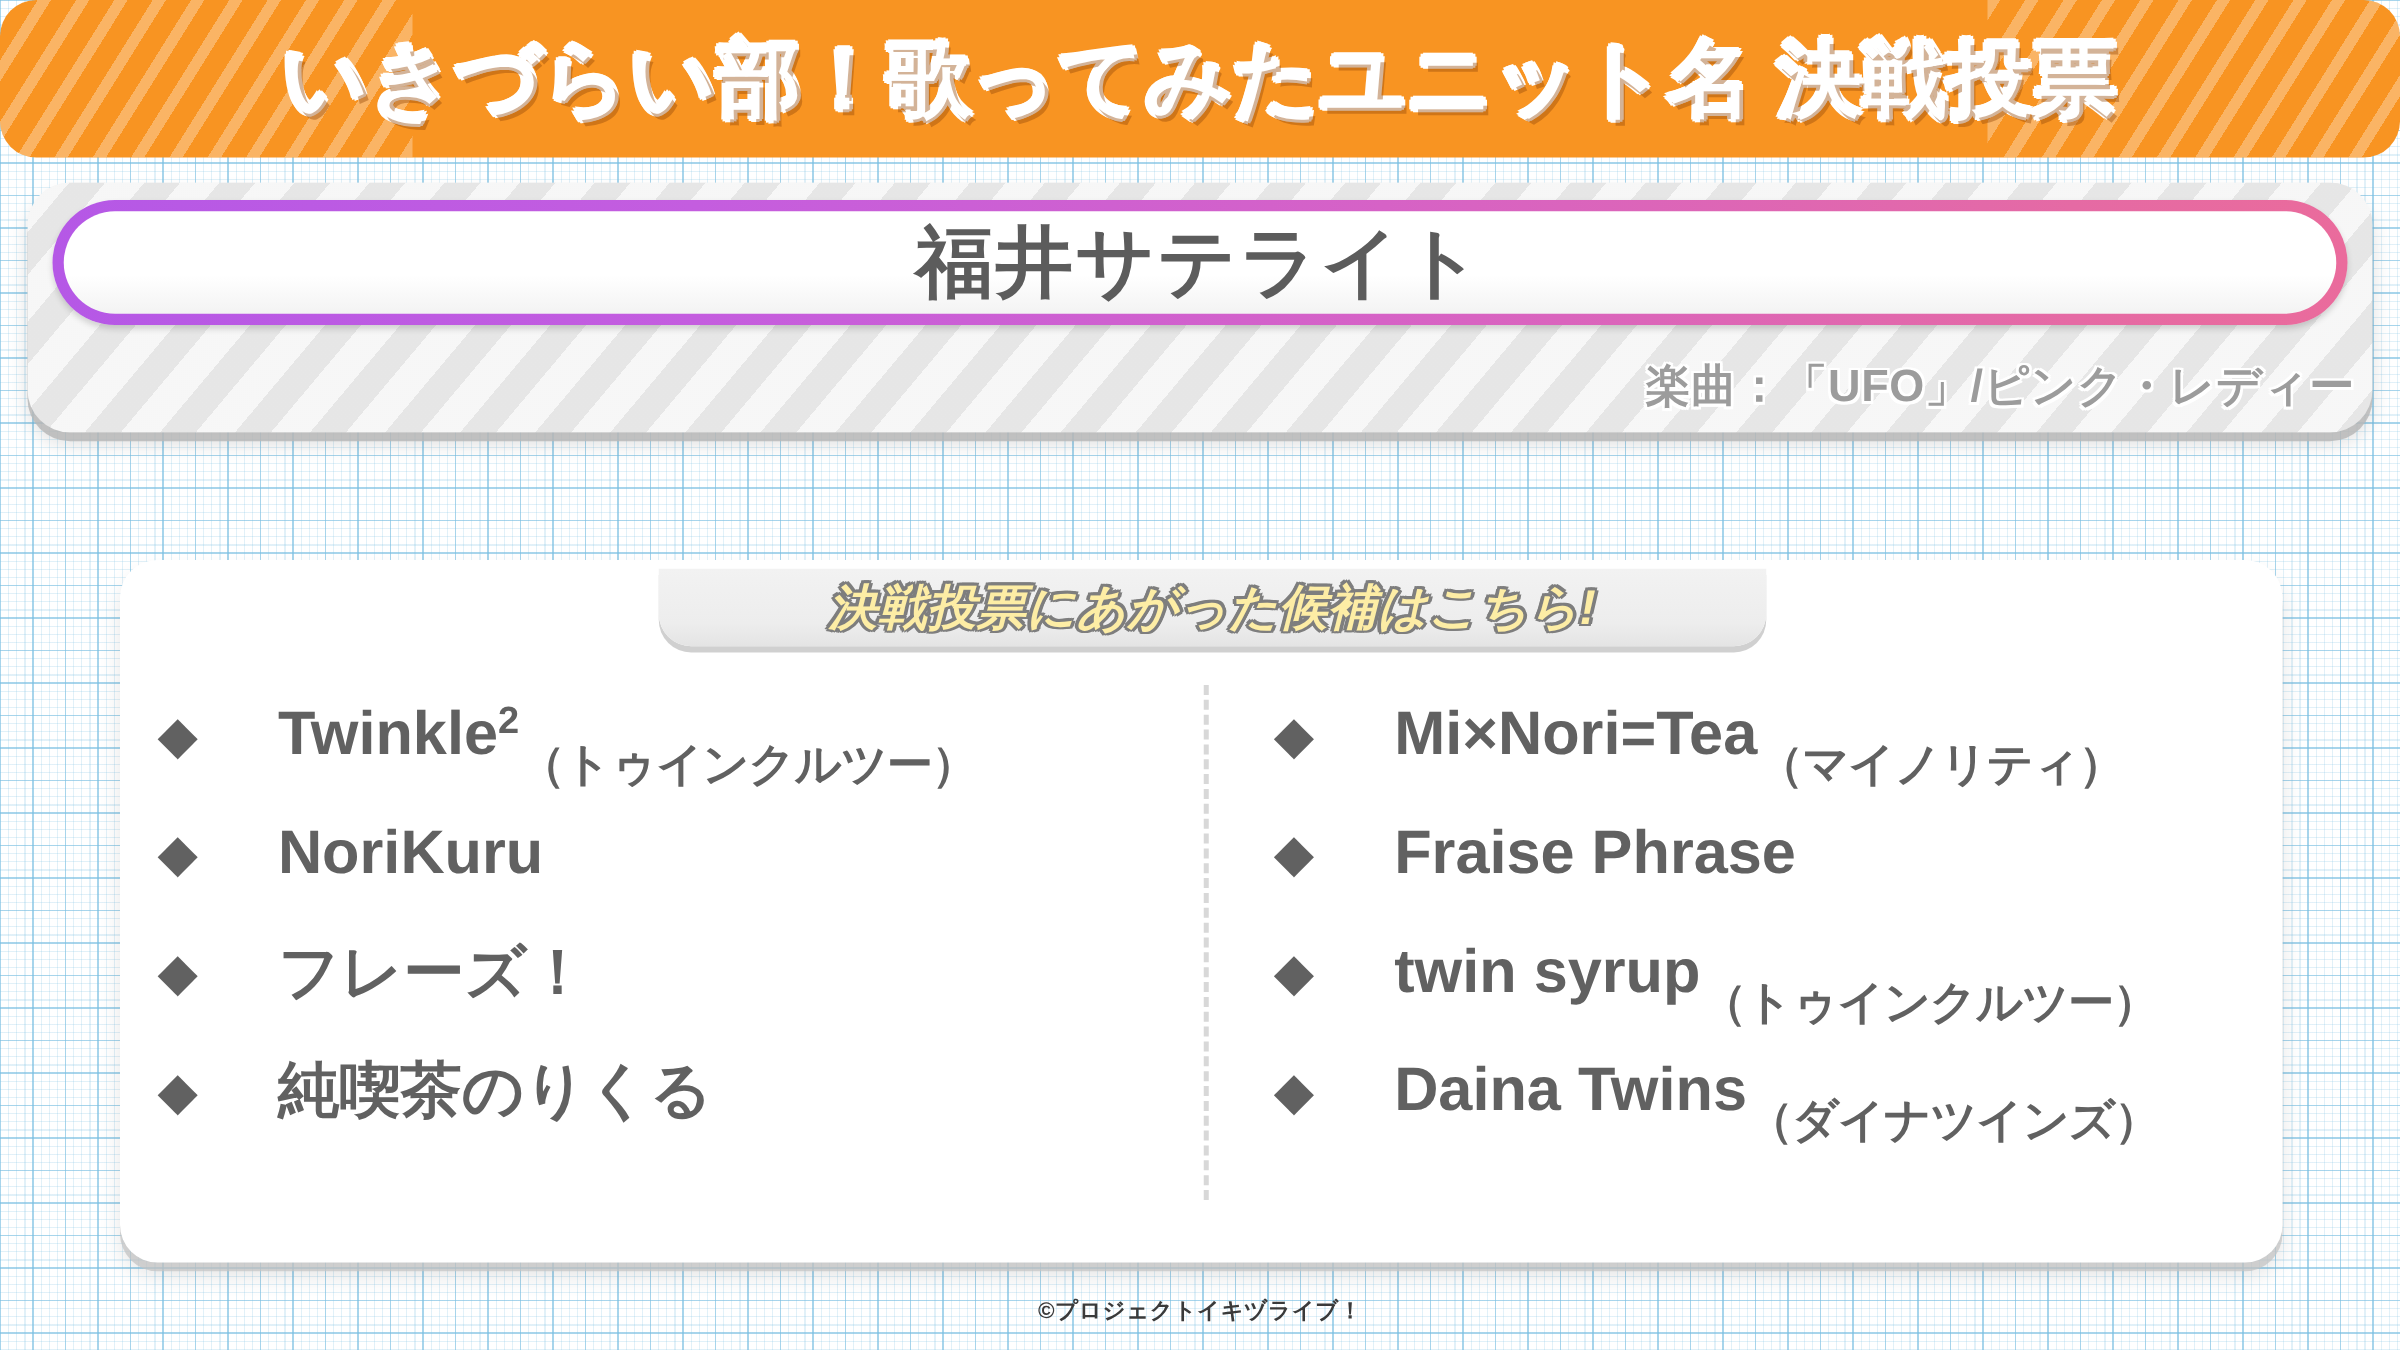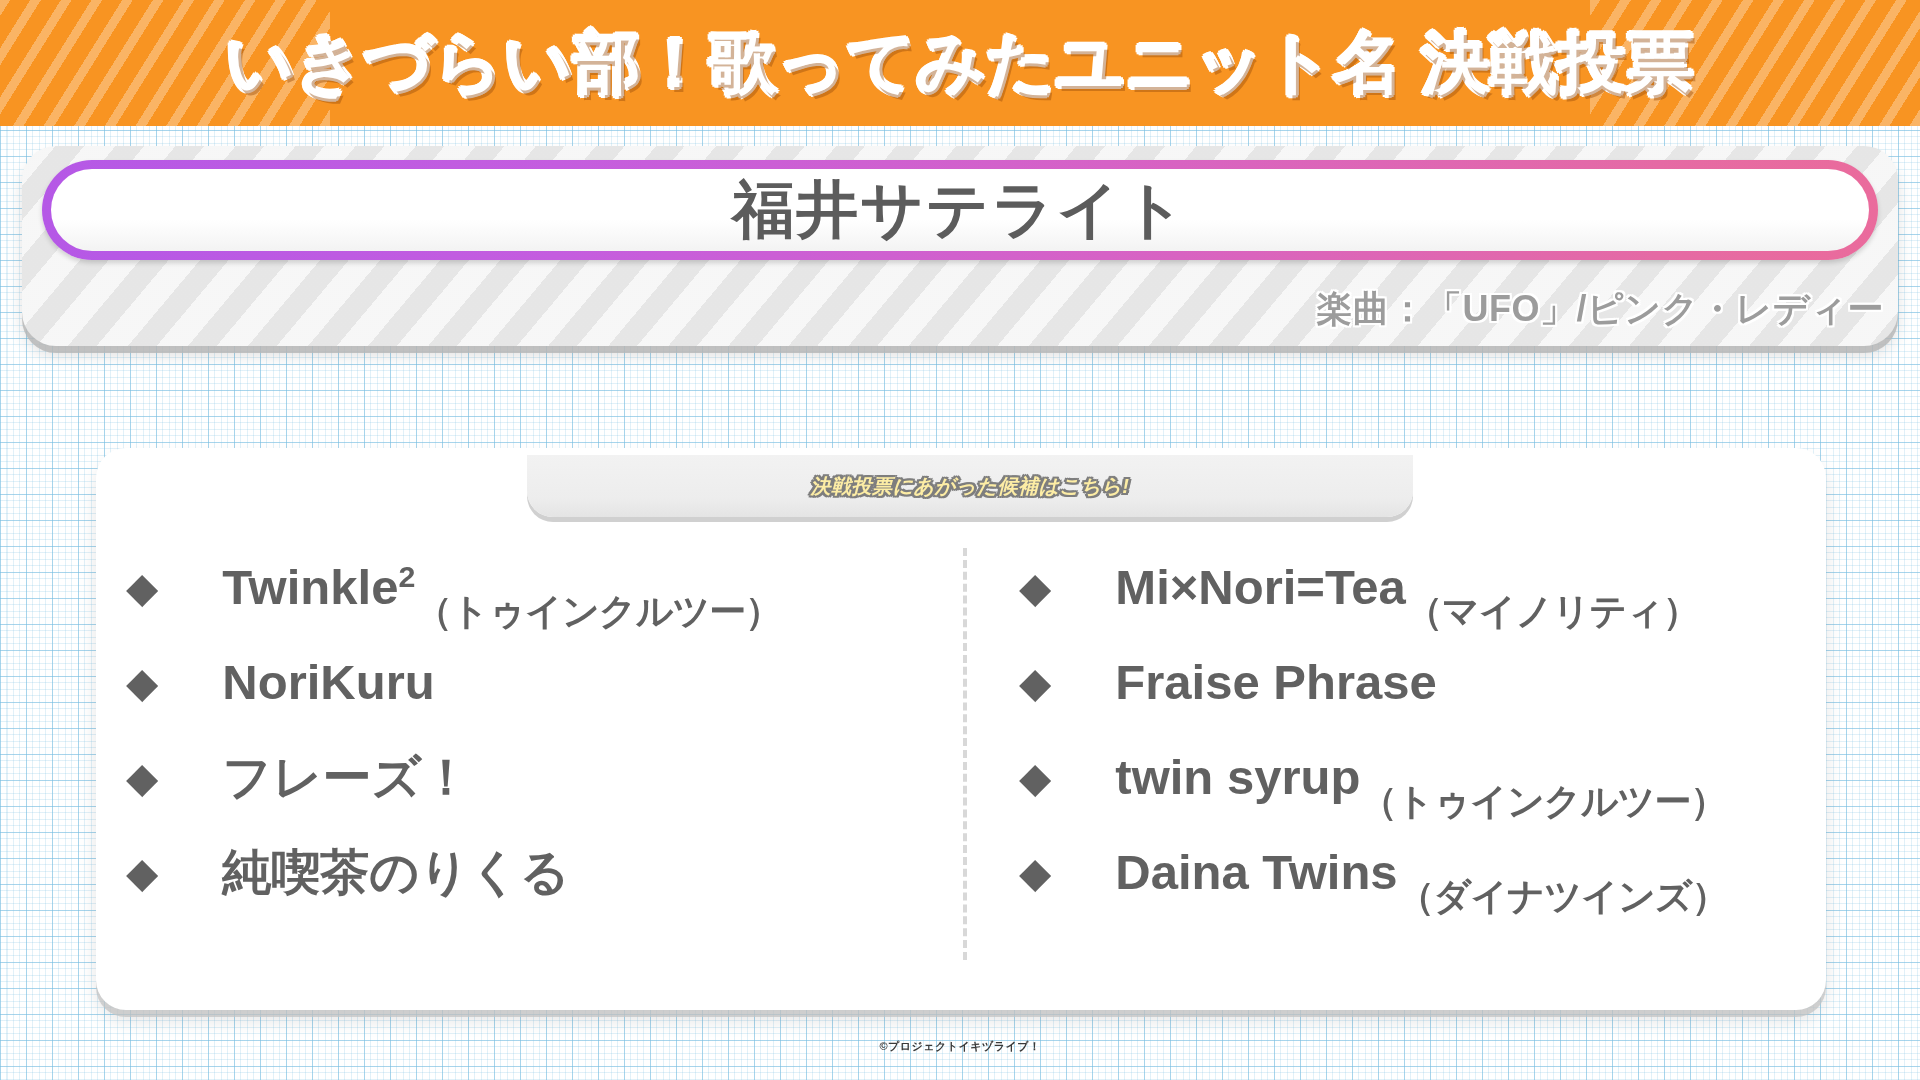--- a/index.html
+++ b/index.html
@@ -21,21 +21,21 @@
       repeating-linear-gradient(to right,  rgba(120,190,225,.22) 0 1px, transparent 1px 6.5px),
       repeating-linear-gradient(to bottom, rgba(120,190,225,.22) 0 1px, transparent 1px 6.5px);
   }
 
   
   .header {
     position:absolute; left:0; top:0;
     width:1920px; height:126px;
     background:#f89422;
     overflow:hidden;
-    display:flex; align-items:center; justify-content:center;
+    display:flex; align-items:center; justify-content:center;border-radius:29px;
   }
   .header .stripes-l, .header .stripes-r {
     position:absolute; top:0; height:126px; width:330px;
     background-image:repeating-linear-gradient(
         -58deg, rgba(255,255,255,.30) 0 9px, rgba(255,255,255,0) 9px 26px);
   }
   .header .stripes-l { left:0; }
   .header .stripes-r { right:0; }
   .header-title {
     position:relative;
@@ -107,21 +107,21 @@
   
   .ribbon {
     position:absolute; left:527px; top:455px;
     width:886px; height:62px;
     border-radius:0 0 26px 26px;
     background:linear-gradient(#f2f2f2 0%, #ededed 70%, #e4e4e4 100%);
     box-shadow:0 5px 0 rgba(196,196,196,.8);
     display:flex; align-items:center; justify-content:center;
   }
   .ribbon-text {
-    font-size:20px; font-weight:bold; font-style:italic;
+    font-size:39px; font-weight:bold; font-style:italic;
     color:#fdeda5; letter-spacing:.5px; white-space:nowrap;
     text-shadow:
       -2px 0 0 #7e7e7e, 2px 0 0 #7e7e7e, 0 -2px 0 #7e7e7e, 0 2px 0 #7e7e7e,
       -2px -2px 0 #7e7e7e, 2px -2px 0 #7e7e7e, -2px 2px 0 #7e7e7e, 2px 2px 0 #7e7e7e,
       -3px 0 0 #7e7e7e, 3px 0 0 #7e7e7e;
   }
 
   
   .columns {
     position:absolute; left:96px; top:540px;
@@ -158,21 +158,21 @@
     margin-top:48px;
   }
 
   
   .footer {
     position:absolute; left:0; top:1036px;
     width:1920px;
     text-align:center;
   }
   .footer-text {
-    font-size:11px; font-weight:bold; color:#3a3a3a; letter-spacing:.5px;
+    font-size:18px; font-weight:bold; color:#3a3a3a; letter-spacing:.5px;
   }
 </style>
 </head>
 <body>
 
 <div id="page">
 
   <div class="header">
     <div class="stripes-l"></div>
     <div class="stripes-r"></div>

